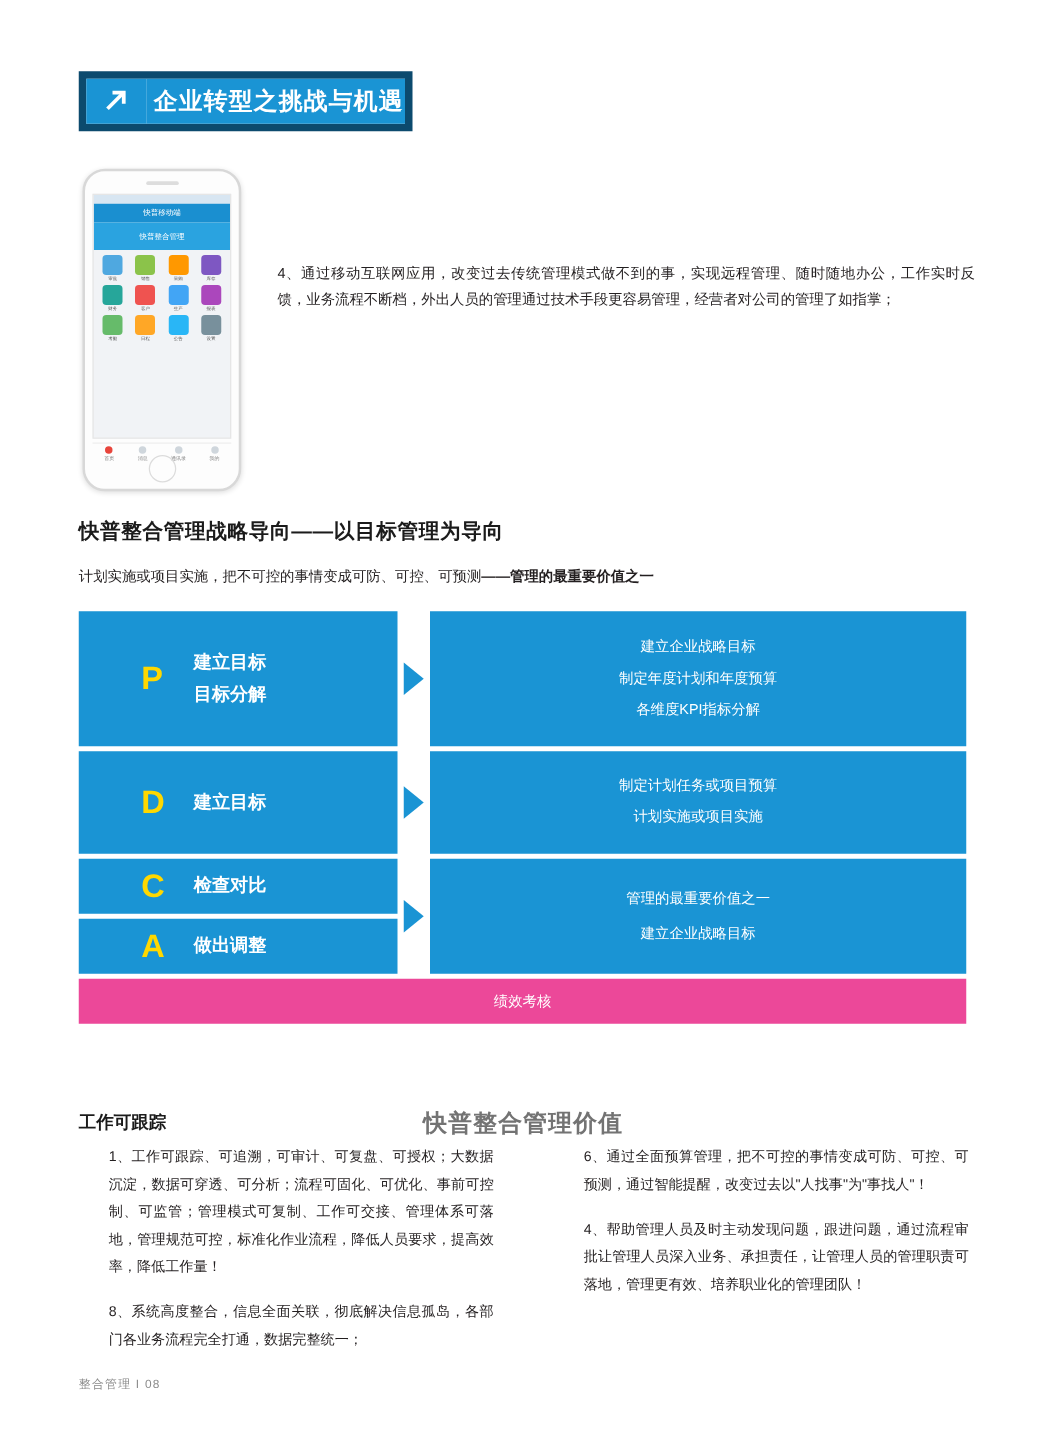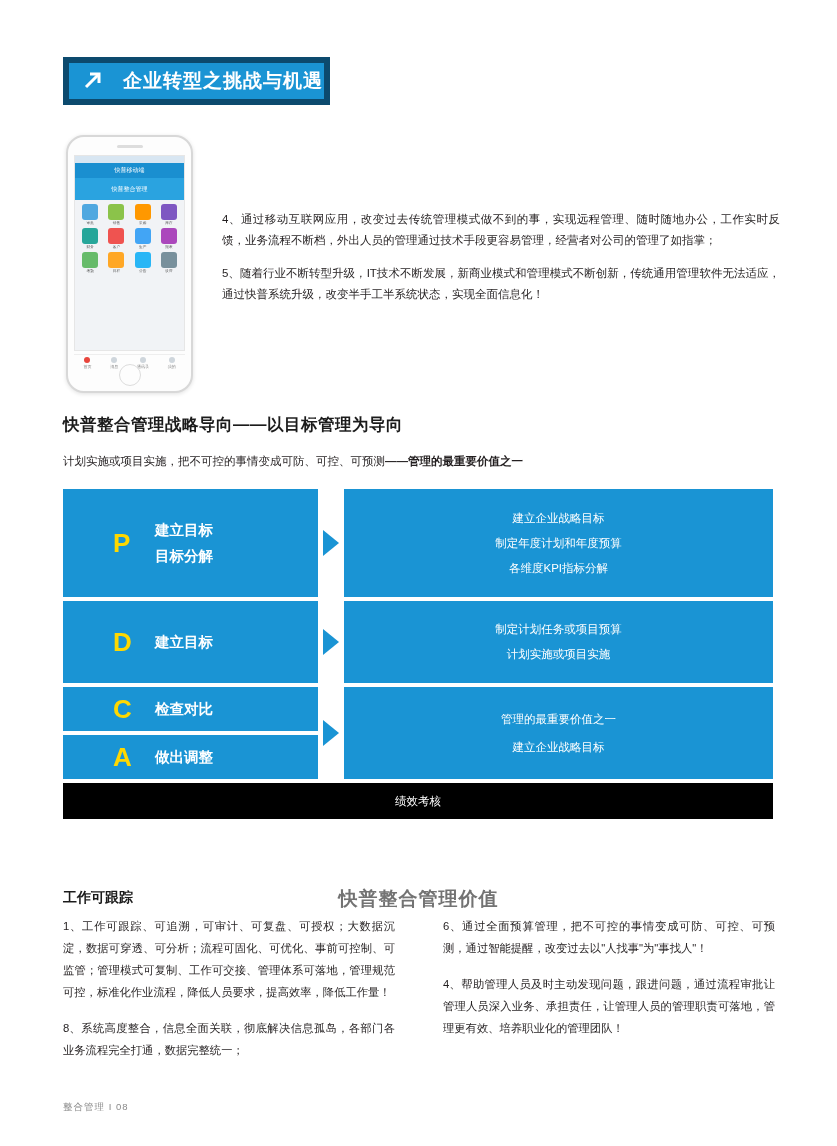--- a/index.html
+++ b/index.html
@@ -187,21 +187,21 @@
     color: #ffffff;
     display: flex; flex-direction: column;
     align-items: center; justify-content: center;
     font-size: 11.5px;
     line-height: 25px;
     text-align: center;
     padding: 6px 0;
   }
   .pdca-bottom {
     margin-top: 4px;
-    background: #000000;
+    background: #ec4899;
     color: #ffffff;
     height: 36px;
     display: flex; align-items: center; justify-content: center;
     font-size: 11.5px;
   }
 
   .row-p .pdca-left, .row-p .pdca-right { height: 108px; }
   .row-d .pdca-left, .row-d .pdca-right { height: 82px; }
   .row-ca { display: flex; align-items: stretch; }
   .ca-stack { width: 255px; display: flex; flex-direction: column; }
@@ -234,21 +234,21 @@
     left: 63px; top: 889px;
     font-size: 14px; font-weight: bold; color: #1b1b1b;
   }
   .cols {
     position: absolute;
     left: 63px; top: 915px;
     width: 712px;
     display: flex;
     gap: 48px;
   }
-  .col { width: 332px; }
+  .col { width: 332px; margin-left: 24px; }
   .col p {
     margin: 0 0 14px 0;
     font-size: 11.3px;
     line-height: 22px;
     text-align: justify;
     color: #231f20;
   }
 
   
   .footer {
@@ -347,21 +347,20 @@
       <div class="pb-item">
         <div class="pb-dot"></div>
         <div>我的</div>
       </div>
     </div>
   <div class="phone-home"></div>
 </div>
 
 <div class="top-text">
   <p>4、通过移动互联网应用，改变过去传统管理模式做不到的事，实现远程管理、随时随地办公，工作实时反馈，业务流程不断档，外出人员的管理通过技术手段更容易管理，经营者对公司的管理了如指掌；</p>
-  <p>5、随着行业不断转型升级，IT技术不断发展，新商业模式和管理模式不断创新，传统通用管理软件无法适应，通过快普系统升级，改变半手工半系统状态，实现全面信息化！</p>
 </div>
 
 <div class="sec-title">快普整合管理战略导向——以目标管理为导向</div>
 <div class="sec-sub"><span>计划实施或项目实施，把不可控的事情变成可防、可控、可预测</span><b>——管理的最重要价值之一</b></div>
 
 <div class="pdca">
 
   <div class="pdca-row row-p">
     <div class="pdca-left">
       <span class="pdca-letter">P</span>

